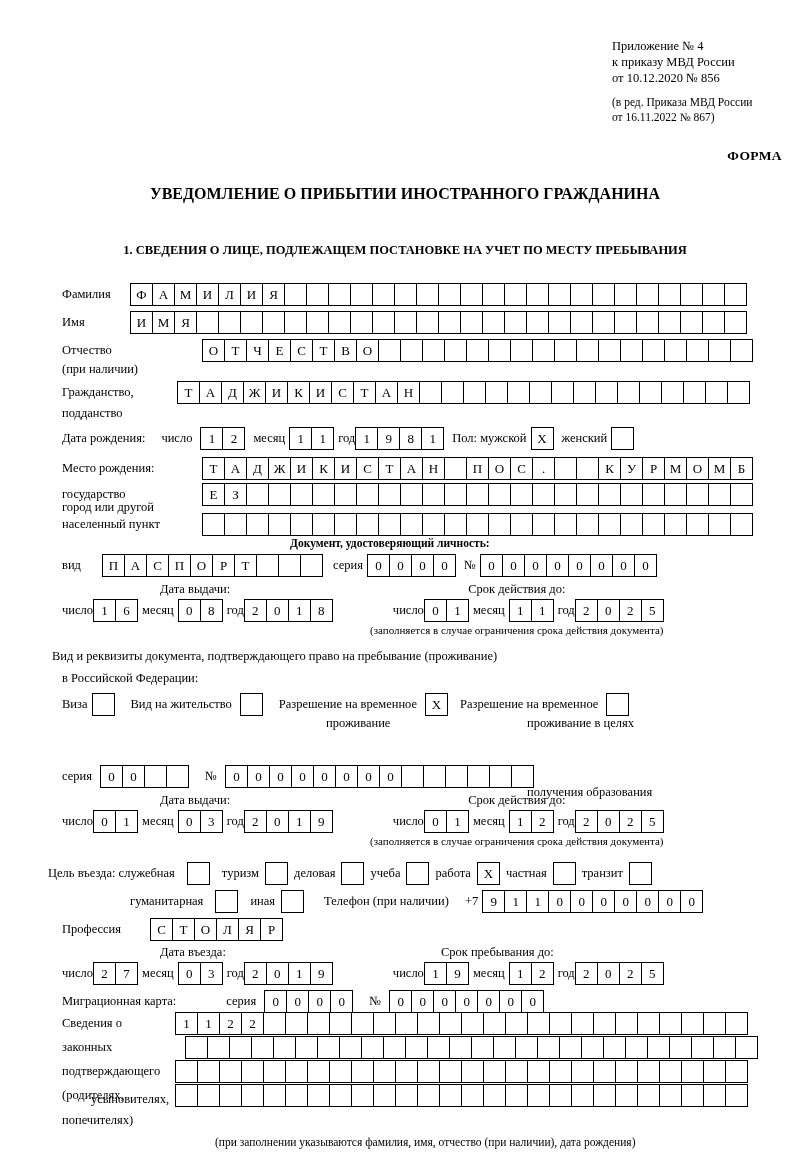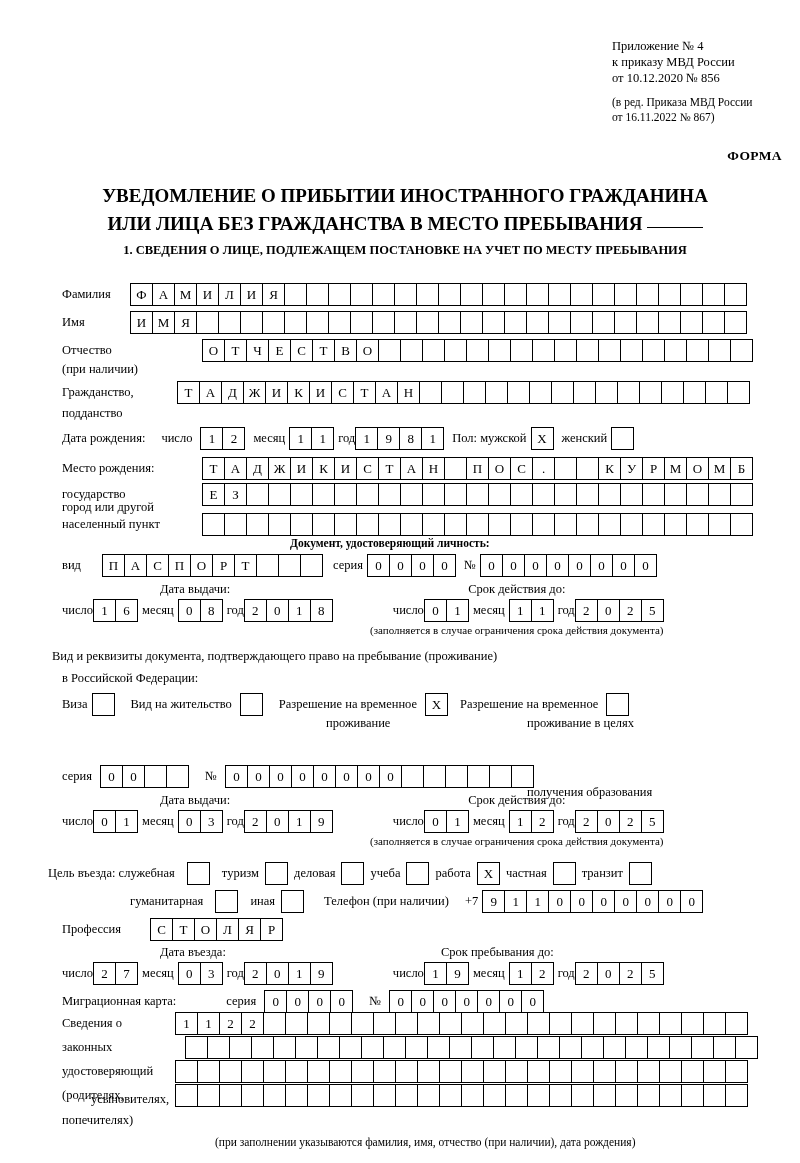--- a/index.html
+++ b/index.html
@@ -18,21 +18,21 @@
     font-size:12.5px;line-height:1.28;
   }
   .hdr .sub{margin-top:9px;font-size:11.5px;line-height:1.28;}
   .forma{
     position:absolute;left:0;top:148px;width:782px;
     text-align:right;font-weight:bold;font-size:13.5px;letter-spacing:.4px;
   }
 
   .title{
     position:absolute;left:60px;top:182px;width:690px;
-    text-align:center;font-weight:bold;font-size:19px;line-height:1.45;
+    text-align:center;font-weight:bold;font-size:16px;line-height:1.45;
   }
   .title .uline{display:inline-block;width:56px;border-bottom:1px solid #000;vertical-align:2px;margin-left:4px;}
 
   .section1{
     position:absolute;left:40px;top:243px;width:730px;
     text-align:center;font-weight:bold;font-size:12.5px;
   }
 
   
   .row{position:absolute;display:flex;align-items:center;white-space:nowrap;font-size:12.5px;}
@@ -71,23 +71,20 @@
     <div>к приказу МВД России</div>
     <div>от 10.12.2020 № 856</div>
     <div class="sub">(в ред. Приказа МВД России</div>
     <div class="sub" style="margin-top:0">от 16.11.2022 № 867)</div>
   </div>
 
   <div class="forma">ФОРМА</div>
 
   <div class="title">
     <div>УВЕДОМЛЕНИЕ О ПРИБЫТИИ ИНОСТРАННОГО ГРАЖДАНИНА</div>
-    <div>
-      <span>ИЛИ ЛИЦА БЕЗ ГРАЖДАНСТВА В МЕСТО ПРЕБЫВАНИЯ</span><span class="uline"></span>
-    </div>
   </div>
 
   <div class="section1">1. СВЕДЕНИЯ О ЛИЦЕ, ПОДЛЕЖАЩЕМ ПОСТАНОВКЕ НА УЧЕТ ПО МЕСТУ ПРЕБЫВАНИЯ</div>
 
   <div class="row" style="left:62px;top:283px;">
     <span class="lbl" style="display:inline-block;width:68px;">Фамилия</span>
     <span class="boxes">
       <span class="bx">Ф</span>
         <span class="bx">А</span>
         <span class="bx">М</span>
@@ -769,21 +766,21 @@
         <span class="bx"></span>
         <span class="bx"></span>
         <span class="bx"></span>
         <span class="bx"></span>
         <span class="bx"></span>
         <span class="bx"></span>
     </span>
   </div>
 
   <div class="row" style="left:62px;top:1060px;">
-    <span class="lbl" style="display:inline-block;width:113px;">удостоверяющий</span>
+    <span class="lbl" style="display:inline-block;width:113px;">подтверждающего</span>
     <span class="boxes">
       <span class="bx"></span>
         <span class="bx"></span>
         <span class="bx"></span>
         <span class="bx"></span>
         <span class="bx"></span>
         <span class="bx"></span>
         <span class="bx"></span>
         <span class="bx"></span>
         <span class="bx"></span>

